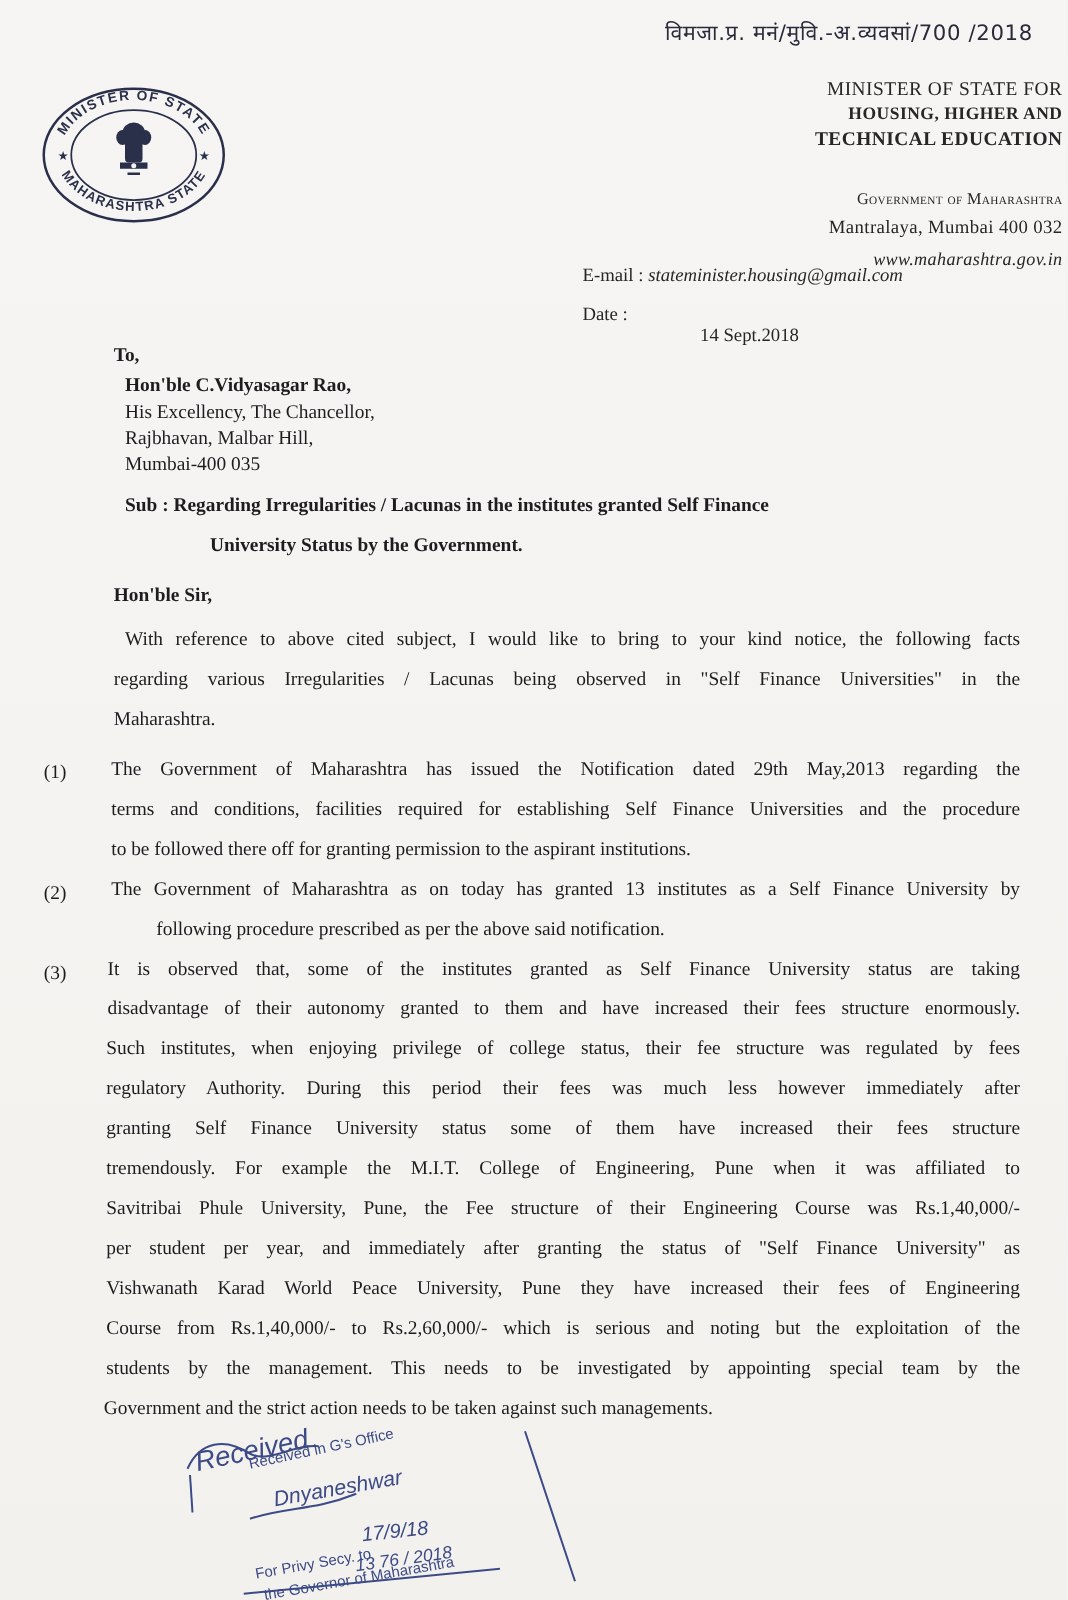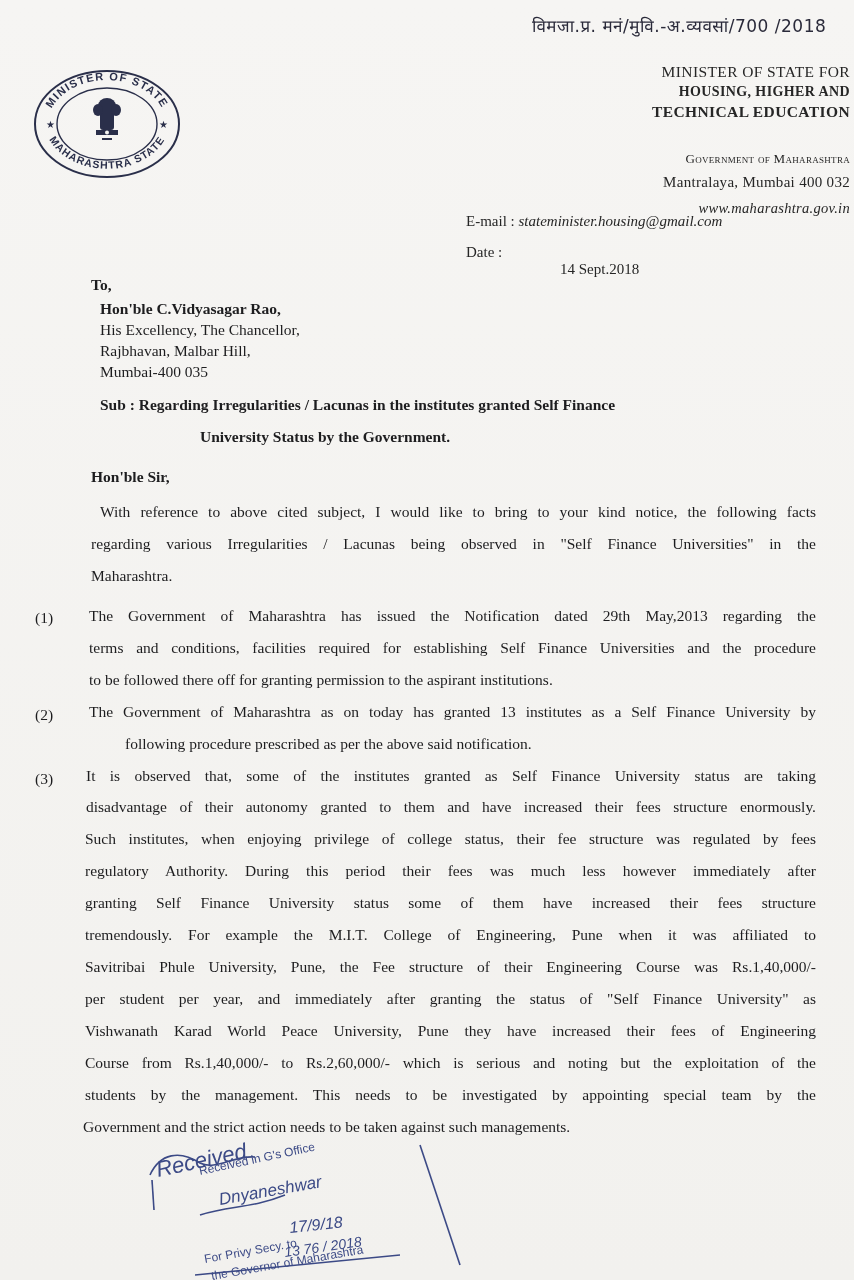--- a/index.html
+++ b/index.html
@@ -30,21 +30,21 @@
   .email { position: absolute; left: 466px; top: 213px; font-size: 15px; color: #262626; }
   .email i { font-style: italic; }
   .date-row { position: absolute; left: 466px; top: 244px; font-size: 15px; color: #262626; }
   .date-row .dv { position: absolute; left: 94px; top: 0; font-weight: normal; white-space: nowrap; margin-top: 17px; }
 
   .to { position: absolute; left: 91px; top: 276px; font-size: 15.5px; font-weight: bold; }
   .addrblock { position: absolute; left: 100px; top: 298px; font-size: 15.5px; line-height: 21px; }
   .addrblock div:first-child { font-weight: bold; }
 
   .sub { position: absolute; left: 100px; top: 396px; font-size: 15.5px; font-weight: bold; }
-  .sub2 { position: absolute; left: 200px; top: 428px; font-size: 15.5px; font-weight: bold; }
+  .sub2 { position: absolute; left: 168px; top: 428px; font-size: 15.5px; font-weight: bold; }
 
   .salut { position: absolute; left: 91px; top: 468px; font-size: 15.5px; font-weight: bold; }
 
   .line { position: absolute; font-size: 15.5px; white-space: nowrap; color: #1d1d1f; }
   .just { text-align: justify; text-align-last: justify; }
   .num { position: absolute; left: 35px; font-size: 15.5px; }
 
   
   .stamp { position: absolute; left: 140px; top: 1135px; width: 340px; height: 145px; }
   .stamp svg { width: 340px; height: 145px; }

